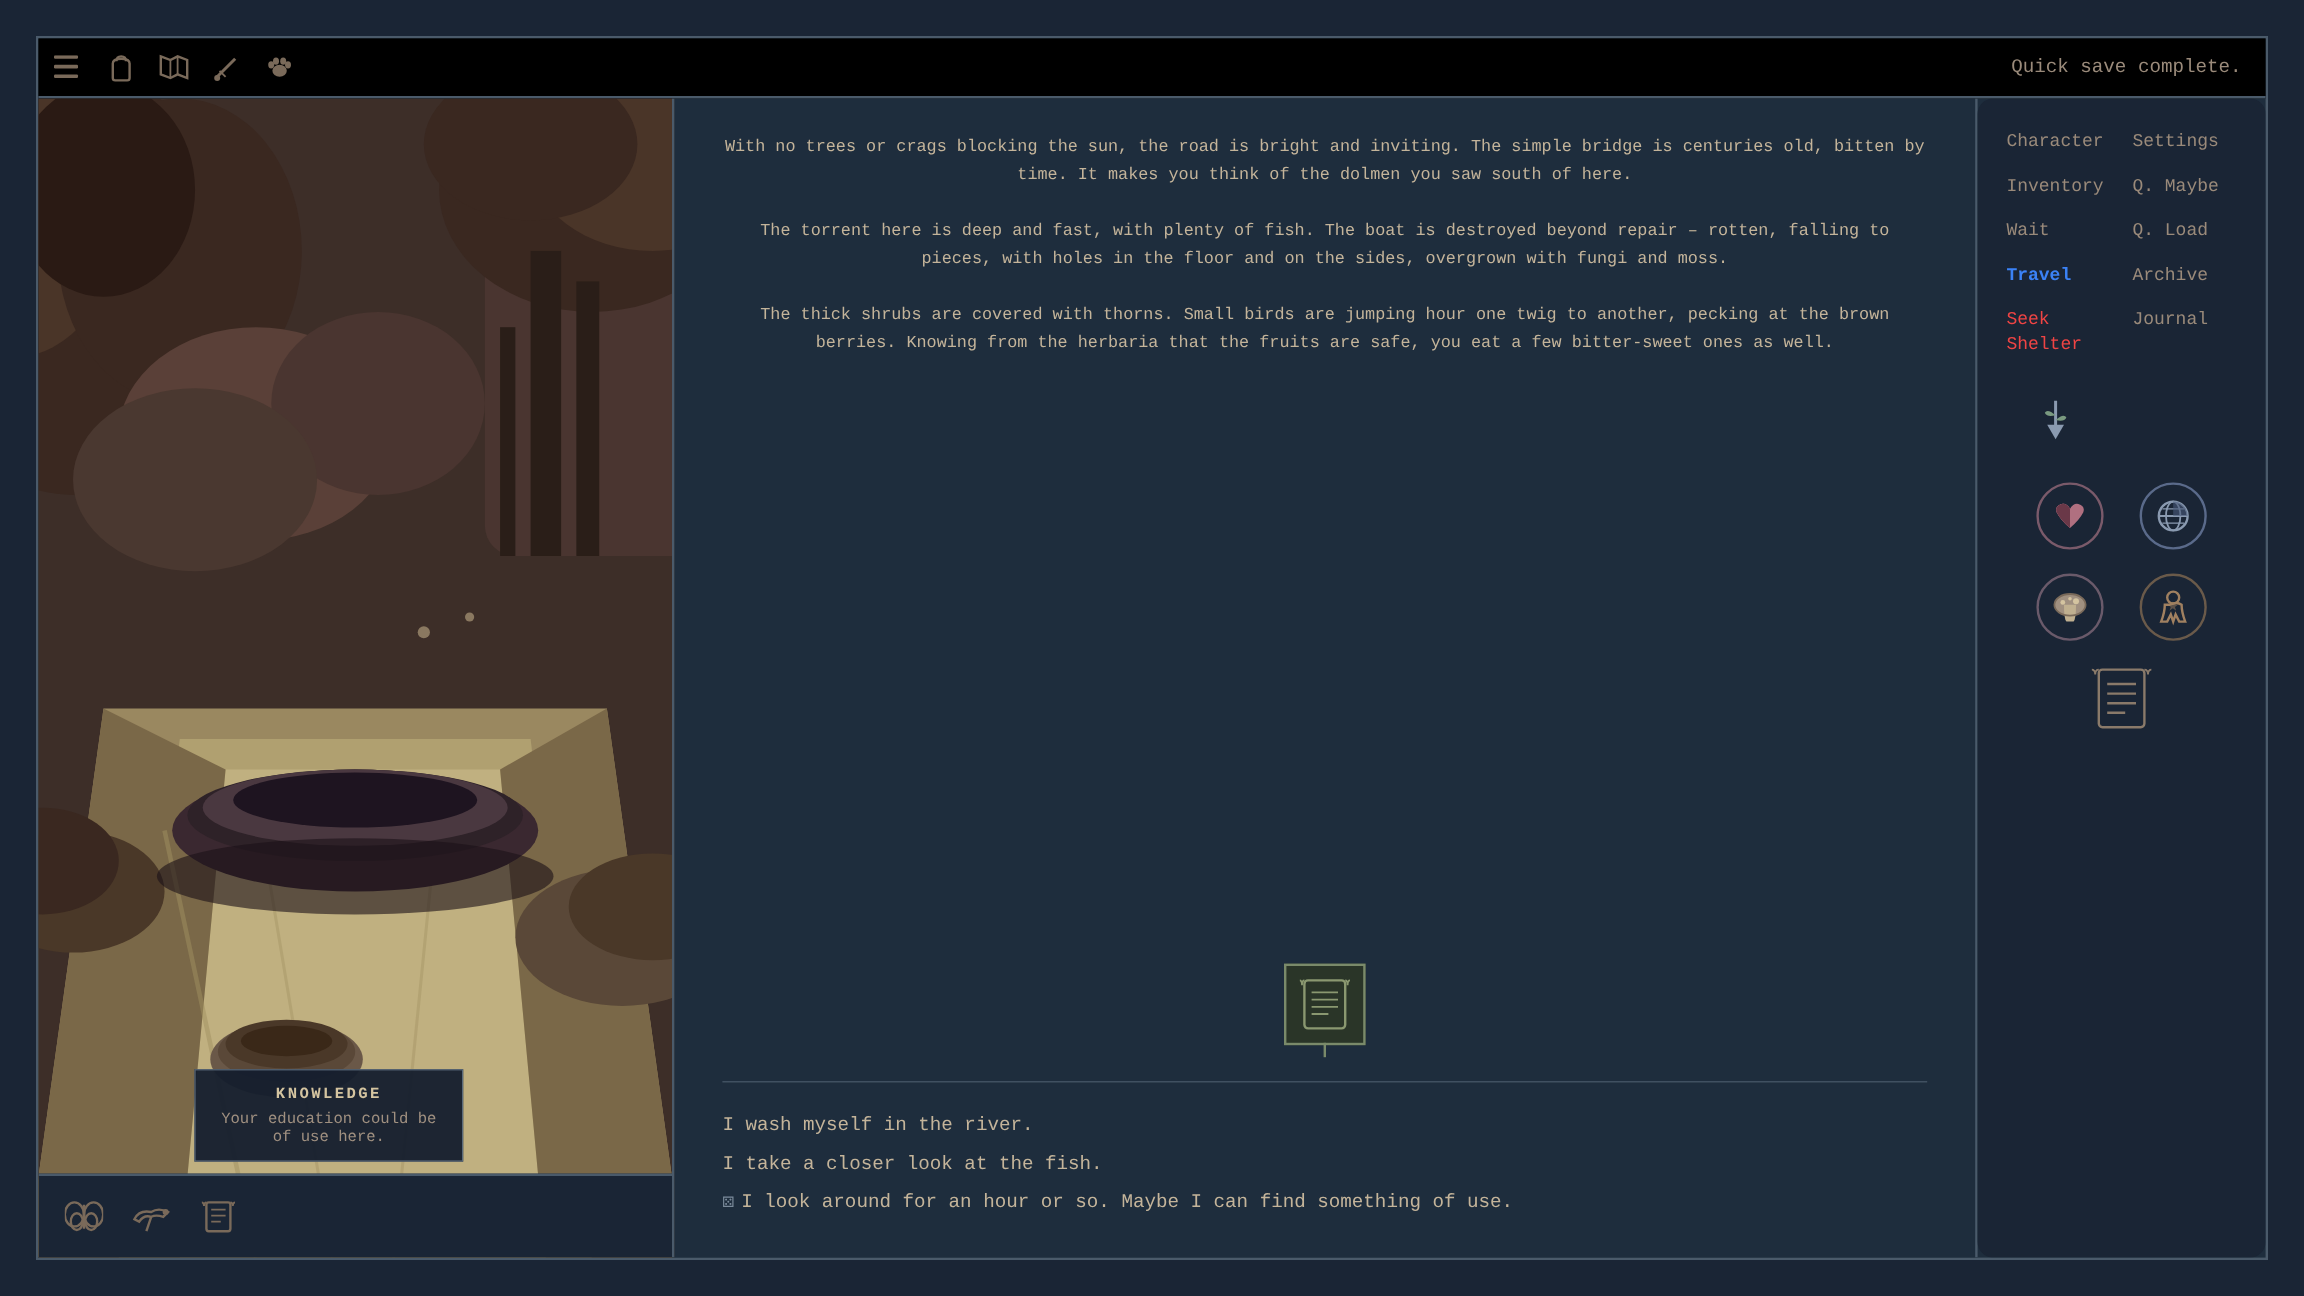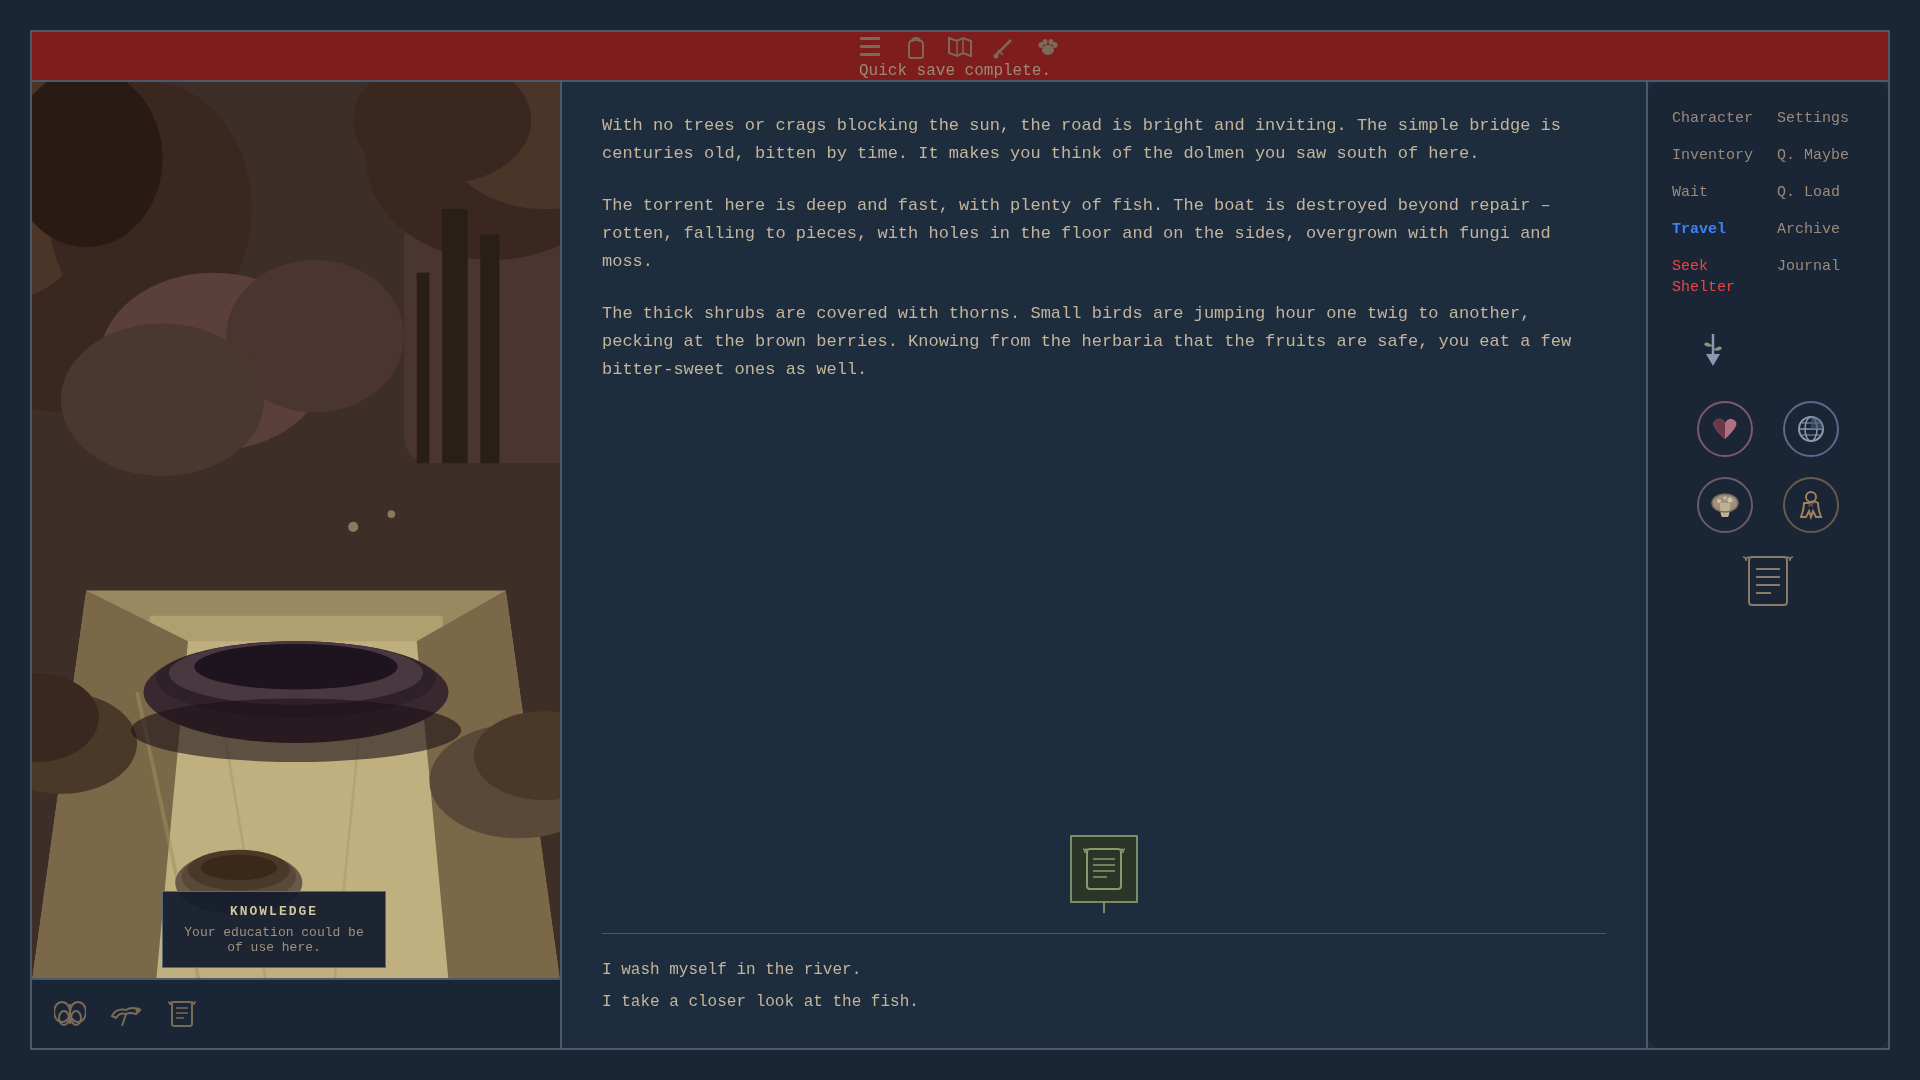--- a/index.html
+++ b/index.html
@@ -24,24 +24,23 @@
       display: flex;
       flex-direction: column;
       background: #1e2d3d;
     }
 
     
     #top-bar {
       display: flex;
       align-items: center;
       height: 50px;
-      background: #7f1d1d;
+      background: #000000;
       border-bottom: 2px solid #4a5a6a;
       padding: 0 10px;
-      flex-direction: column;
     }
 
     #top-icons {
       display: flex;
       gap: 14px;
       align-items: center;
     }
 
     .top-icon {
       width: 30px;
@@ -136,23 +135,24 @@
       background: #1e2d3d;
       padding: 30px 40px;
       overflow-y: auto;
       border-right: 2px solid #4a5a6a;
       display: flex;
       flex-direction: column;
     }
 
     #narrative-text {
       color: #c4b49a;
-      font-size: 17px;
+      font-size: 14px;
       line-height: 1.65;
       flex: 1;
+      text-align: center;
     }
 
     #narrative-text p {
       margin-bottom: 24px;
     }
 
     #action-divider {
       width: 100%;
       border: none;
       border-top: 1px solid #4a5a6a;
@@ -493,20 +493,23 @@
             <path d="M38 4 Q40 4 40 8 Q40 4 42 4" fill="none" stroke="#8a9870" stroke-width="1.5"></path>
           </svg>
         </div>
       </div>
 
       <hr id="action-divider">
 
       <div id="action-options">
         <span class="action-item">I wash myself in the river.</span>
         <span class="action-item">I take a closer look at the fish.</span>
+        <span class="action-item">
+          <span class="dice-icon">⚄</span><span>I look around for an hour or so. Maybe I can find something of use.</span>
+        </span>
       </div>
     </div>
 
     <div id="right-panel">
       <div id="menu-grid">
 
         <div class="menu-item">Character</div>
         <div class="menu-item">Settings</div>
 
         <div class="menu-item">Inventory</div>

